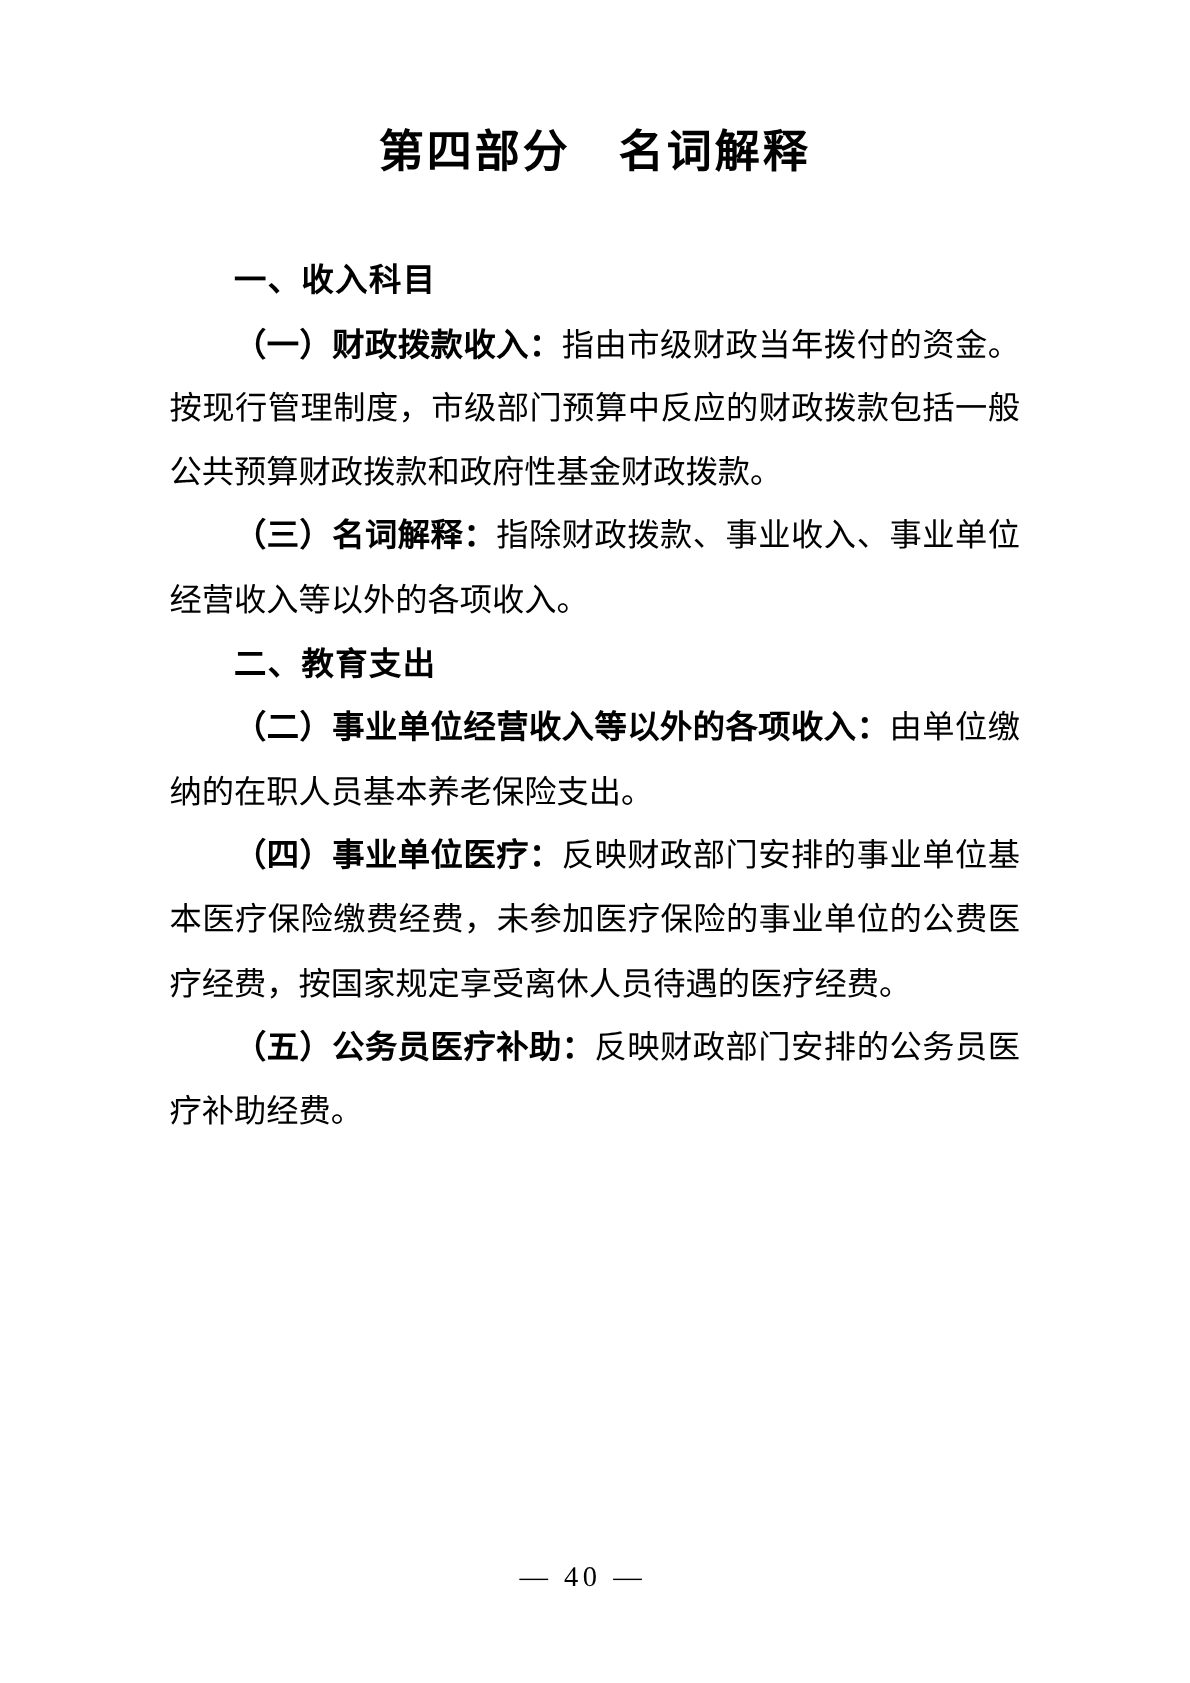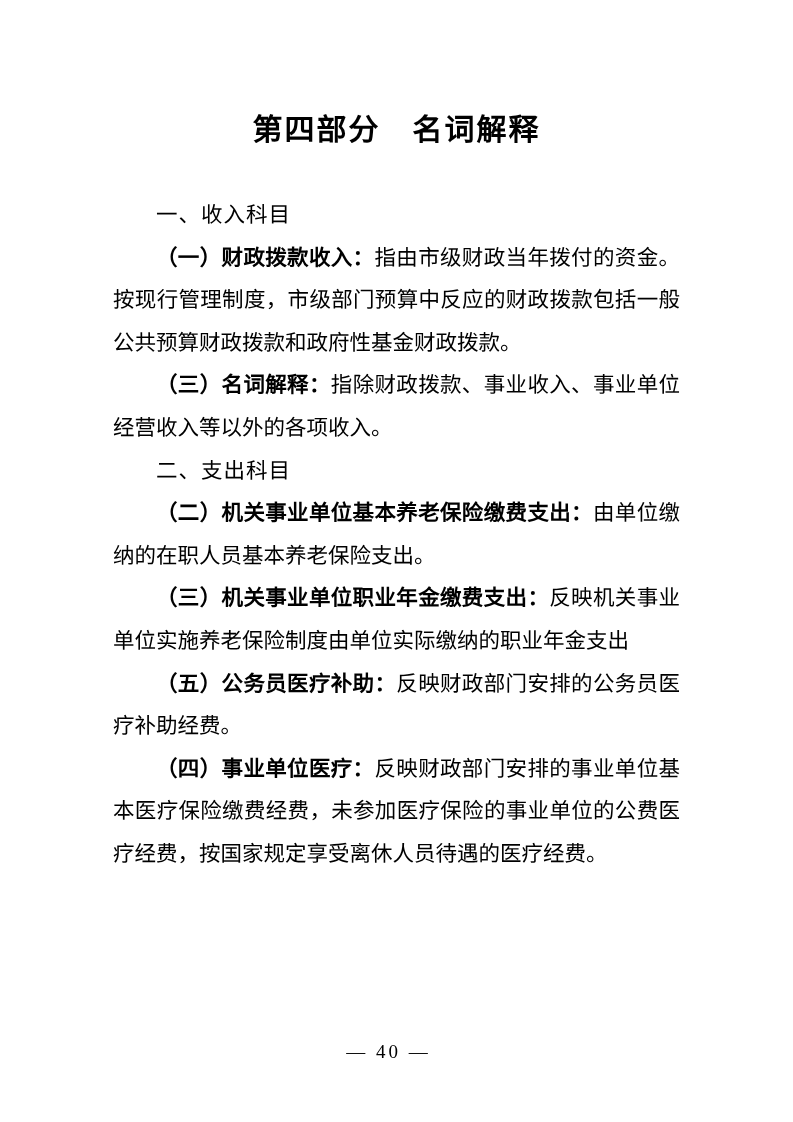--- a/index.html
+++ b/index.html
@@ -14,21 +14,21 @@
     margin: 0 auto;
     background: #ffffff;
     color: #000000;
     box-sizing: border-box;
     padding: 0 113px;
     overflow: hidden;
     font-family: "Liberation Serif", serif;
   }
   .doc-title {
     margin: 0;
-    padding-top: 108px;
+    padding-top: 80px;
     font-family: "Liberation Serif", serif;
     font-size: 30px;
     line-height: 44px;
     font-weight: bold;
     text-align: center;
     letter-spacing: 2px;
     white-space: pre;
   }
   .content {
     margin-top: 42px;
@@ -37,21 +37,21 @@
     margin: 0;
     font-size: 21.5px;
     line-height: 42.6px;
     text-indent: 2em;
     text-align: justify;
     text-justify: inter-character;
     font-family: "Liberation Serif", serif;
   }
   p.section-heading {
     font-family: "Liberation Sans", sans-serif;
-    font-weight: normal;
+    font-weight: bold;
     text-align: left;
     letter-spacing: 1px;
   }
   .term {
     font-weight: bold;
     font-family: "Liberation Sans", sans-serif;
   }
   .definition {
     font-weight: normal;
   }
@@ -81,36 +81,33 @@
 
     <p class="glossary-item">
       <span class="term">（一）财政拨款收入：</span><span class="definition">指由市级财政当年拨付的资金。按现行管理制度，市级部门预算中反应的财政拨款包括一般公共预算财政拨款和政府性基金财政拨款。</span>
     </p>
 
 
     <p class="glossary-item">
       <span class="term">（三）名词解释：</span><span class="definition">指除财政拨款、事业收入、事业单位经营收入等以外的各项收入。</span>
     </p>
 
-    <p class="section-heading">二、支出科目</p>
+    <p class="section-heading">二、教育支出</p>
 
 
     <p class="glossary-item">
-      <span class="term">（二）机关事业单位基本养老保险缴费支出：</span><span class="definition">由单位缴纳的在职人员基本养老保险支出。</span>
+      <span class="term">（二）事业单位经营收入等以外的各项收入：</span><span class="definition">由单位缴纳的在职人员基本养老保险支出。</span>
     </p>
 
+
     <p class="glossary-item">
-      <span class="term">（三）机关事业单位职业年金缴费支出：</span><span class="definition">反映机关事业单位实施养老保险制度由单位实际缴纳的职业年金支出</span>
+      <span class="term">（四）事业单位医疗：</span><span class="definition">反映财政部门安排的事业单位基本医疗保险缴费经费，未参加医疗保险的事业单位的公费医疗经费，按国家规定享受离休人员待遇的医疗经费。</span>
     </p>
 
     <p class="glossary-item">
       <span class="term">（五）公务员医疗补助：</span><span class="definition">反映财政部门安排的公务员医疗补助经费。</span>
-    </p>
-
-    <p class="glossary-item">
-      <span class="term">（四）事业单位医疗：</span><span class="definition">反映财政部门安排的事业单位基本医疗保险缴费经费，未参加医疗保险的事业单位的公费医疗经费，按国家规定享受离休人员待遇的医疗经费。</span>
     </p>
 
   </div>
 
   <div class="page-footer">— 40 —</div>
 
 </div>
 
 </body></html>

